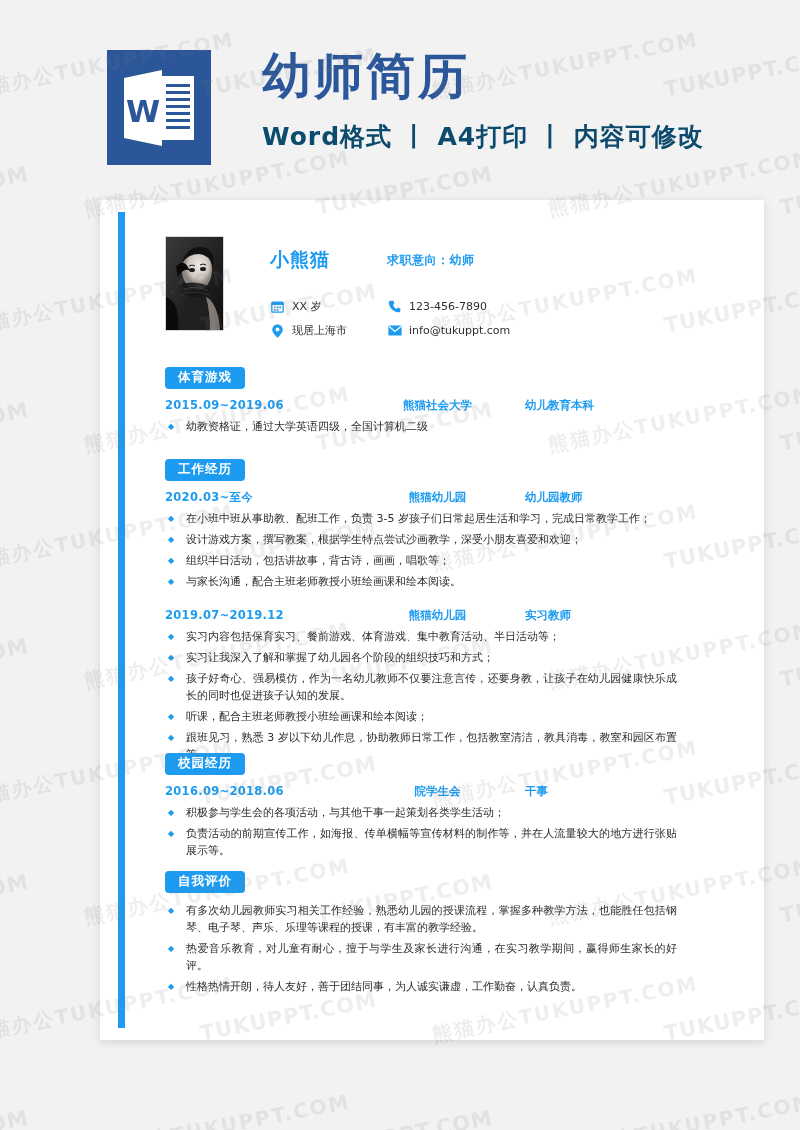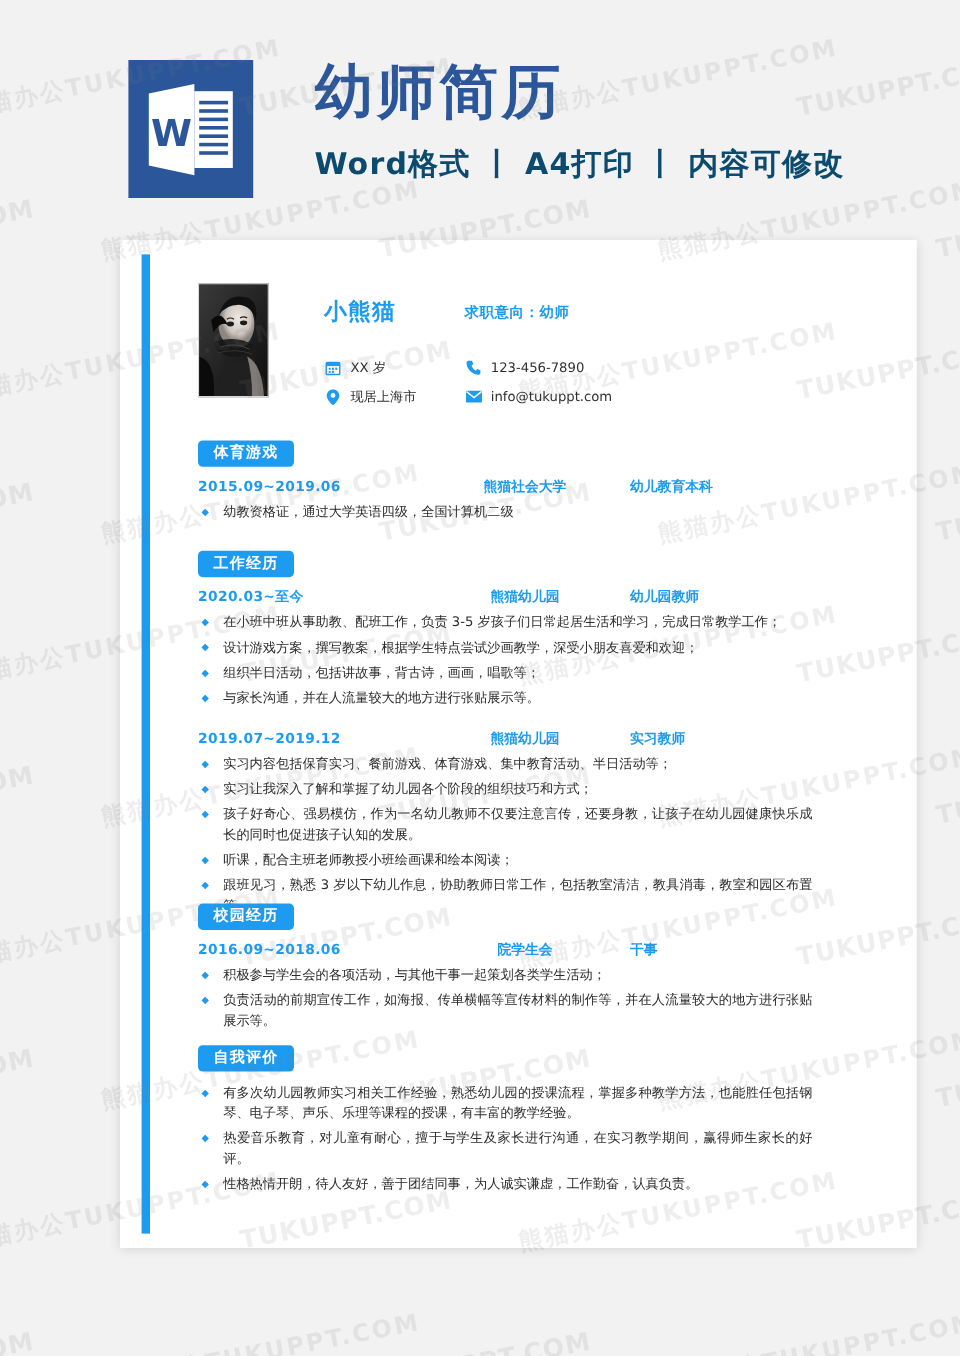--- a/index.html
+++ b/index.html
@@ -261,21 +261,21 @@
     <div>
       <div class="entry-head">
         <span class="eh-date">2020.03~至今</span>
         <span class="eh-org">熊猫幼儿园</span>
         <span class="eh-role">幼儿园教师</span>
       </div>
       <ul class="bullets">
         <li>在小班中班从事助教、配班工作，负责 3-5 岁孩子们日常起居生活和学习，完成日常教学工作；</li>
         <li>设计游戏方案，撰写教案，根据学生特点尝试沙画教学，深受小朋友喜爱和欢迎；</li>
         <li>组织半日活动，包括讲故事，背古诗，画画，唱歌等；</li>
-        <li>与家长沟通，并在人流量较大的地方进行张贴展示等。</li>
+        <li>与家长沟通，配合主班老师教授小班绘画课和绘本阅读。</li>
       </ul>
     </div>
 
     <div id="work-entry-2">
       <div class="entry-head">
         <span class="eh-date">2019.07~2019.12</span>
         <span class="eh-org">熊猫幼儿园</span>
         <span class="eh-role">实习教师</span>
       </div>
       <ul class="bullets">

